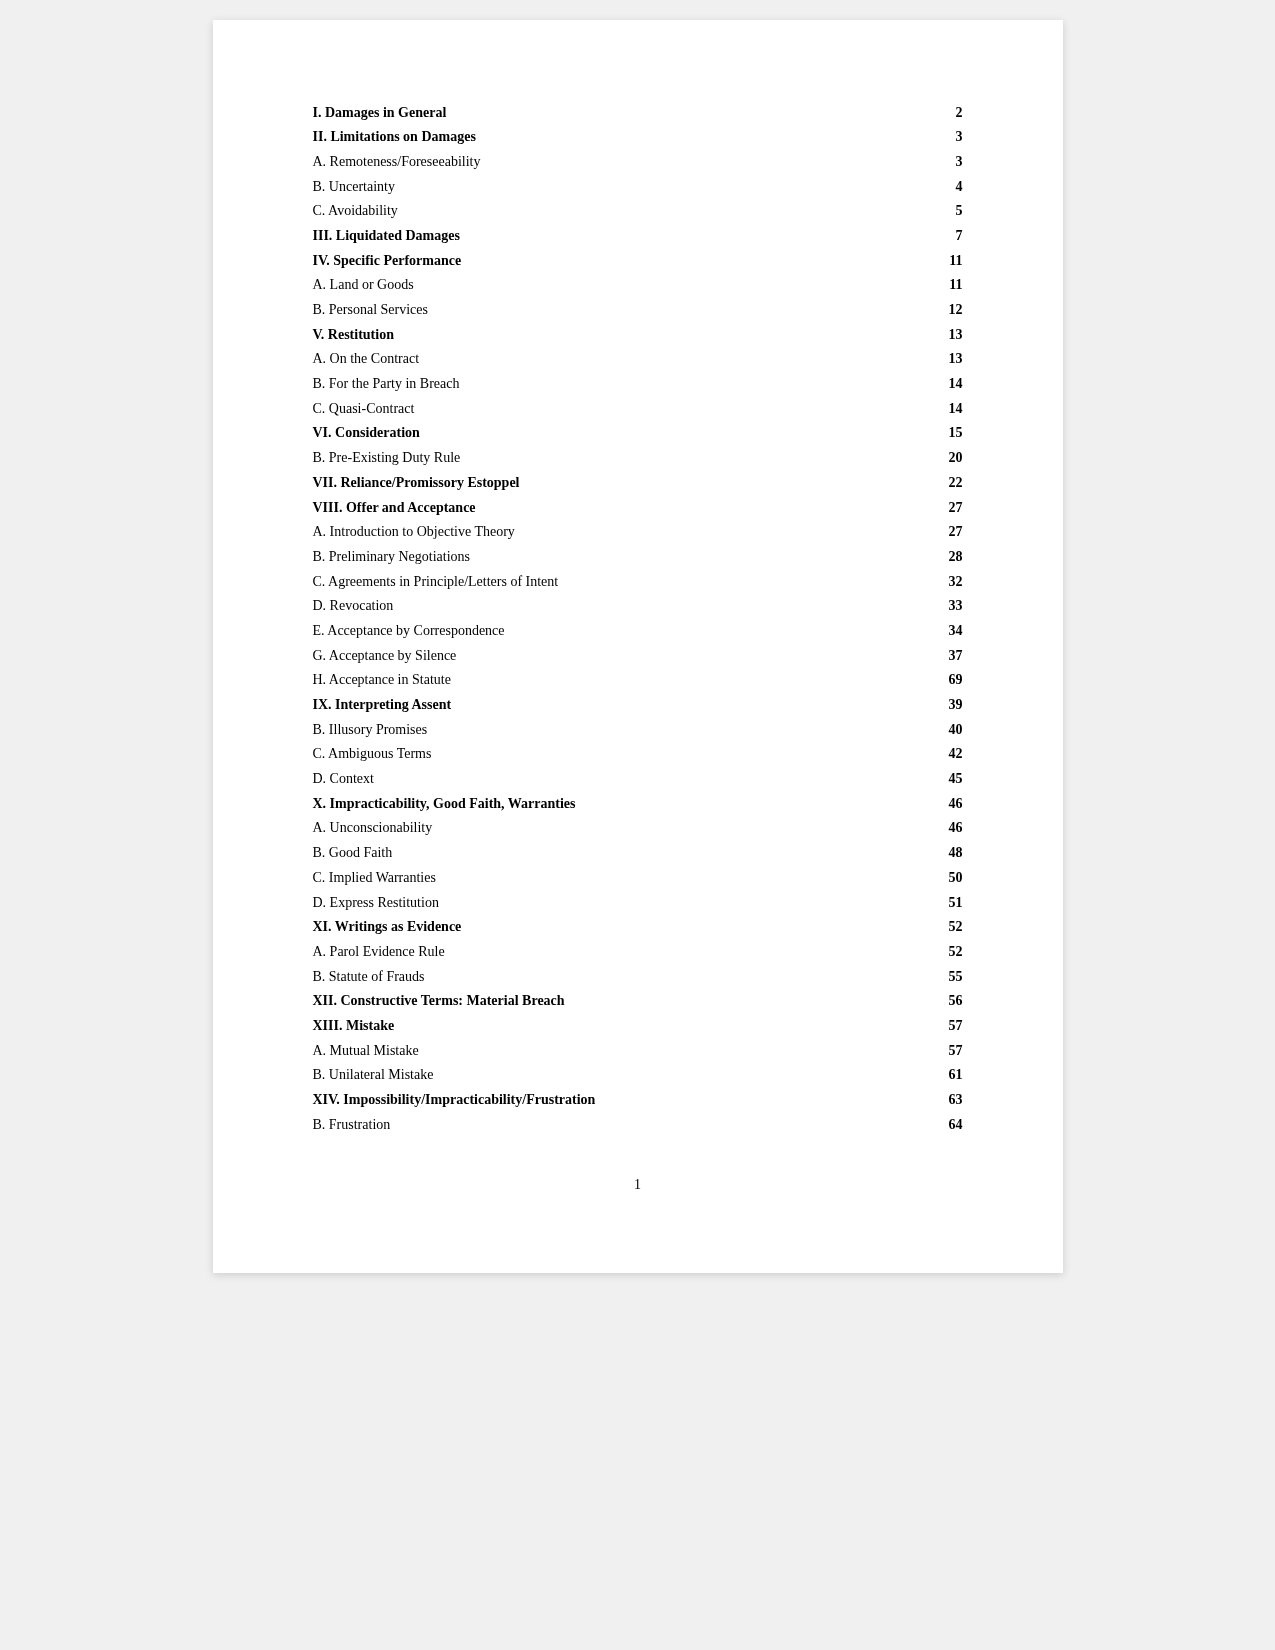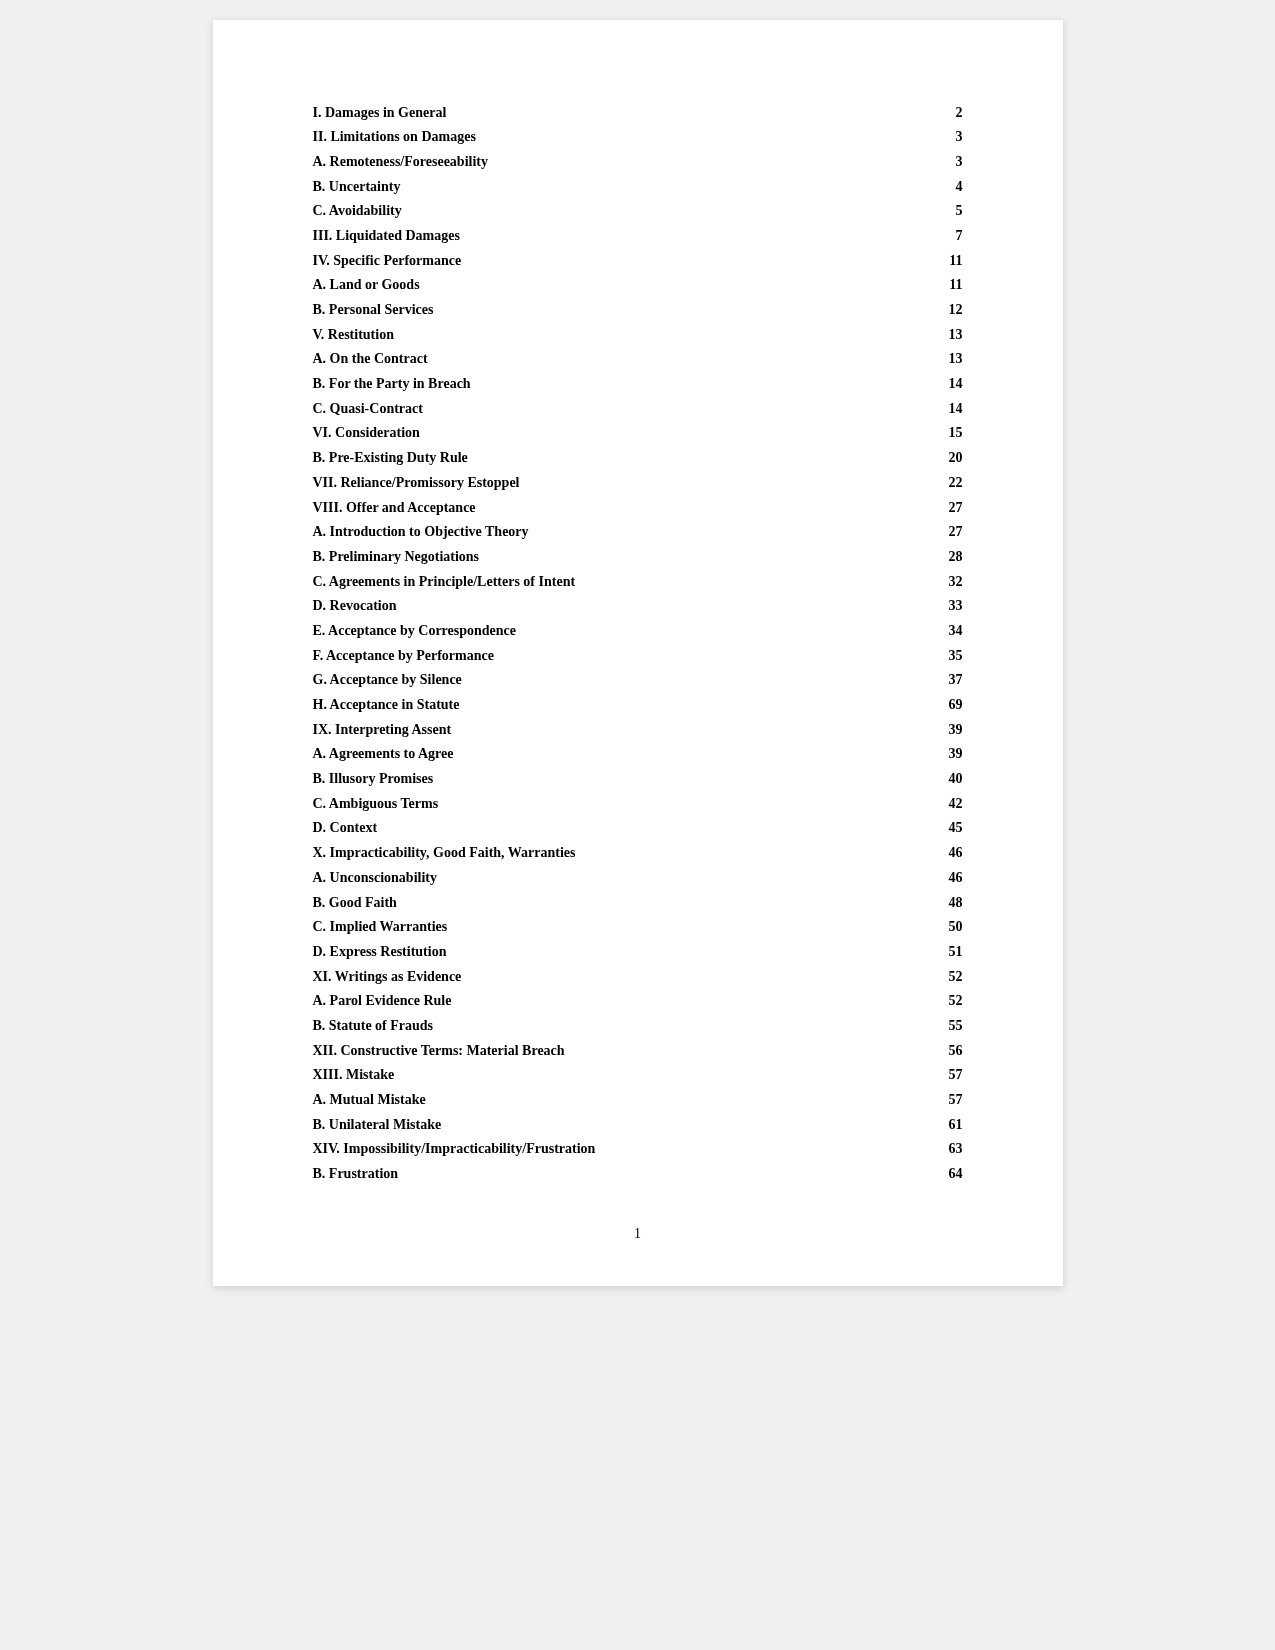--- a/index.html
+++ b/index.html
@@ -9,21 +9,21 @@
       justify-content: center;
       align-items: flex-start;
       min-height: 100vh;
       padding: 20px;
       font-family: 'Times New Roman', Times, serif;
     }
     .page {
       background: #fff;
       width: 850px;
       min-height: 1100px;
-      padding: 80px 100px 44px 100px;
+      padding: 80px 100px 80px 100px;
       position: relative;
       box-shadow: 0 2px 8px rgba(0,0,0,0.15);
     }
     .toc-table {
       width: 100%;
       border-collapse: collapse;
     }
     .toc-table td {
       padding: 1.5px 0;
       font-size: 14px;
@@ -38,21 +38,21 @@
       white-space: nowrap;
       font-weight: bold;
       padding-left: 10px;
       width: 40px;
     }
     .level-1 {
       font-weight: bold;
       padding-left: 0;
     }
     .level-2 {
-      font-weight: bold;
+      font-weight: normal;
       padding-left: 60px;
     }
     .page-number {
       text-align: center;
       margin-top: 40px;
       font-size: 14px;
       font-family: 'Times New Roman', Times, serif;
     }
   </style>
 </head>
@@ -143,37 +143,29 @@
         </tr>
         <tr>
           <td class="toc-label level-2">D. Revocation</td>
           <td class="toc-page">33</td>
         </tr>
         <tr>
           <td class="toc-label level-2">E. Acceptance by Correspondence</td>
           <td class="toc-page">34</td>
         </tr>
         <tr>
-          <td class="toc-label level-2">F. Acceptance by Performance</td>
-          <td class="toc-page">35</td>
-        </tr>
-        <tr>
           <td class="toc-label level-2">G. Acceptance by Silence</td>
           <td class="toc-page">37</td>
         </tr>
         <tr>
           <td class="toc-label level-2">H. Acceptance in Statute</td>
           <td class="toc-page">69</td>
         </tr>
         <tr>
           <td class="toc-label level-1">IX. Interpreting Assent</td>
-          <td class="toc-page">39</td>
-        </tr>
-        <tr>
-          <td class="toc-label level-2">A. Agreements to Agree</td>
           <td class="toc-page">39</td>
         </tr>
         <tr>
           <td class="toc-label level-2">B. Illusory Promises</td>
           <td class="toc-page">40</td>
         </tr>
         <tr>
           <td class="toc-label level-2">C. Ambiguous Terms</td>
           <td class="toc-page">42</td>
         </tr>

